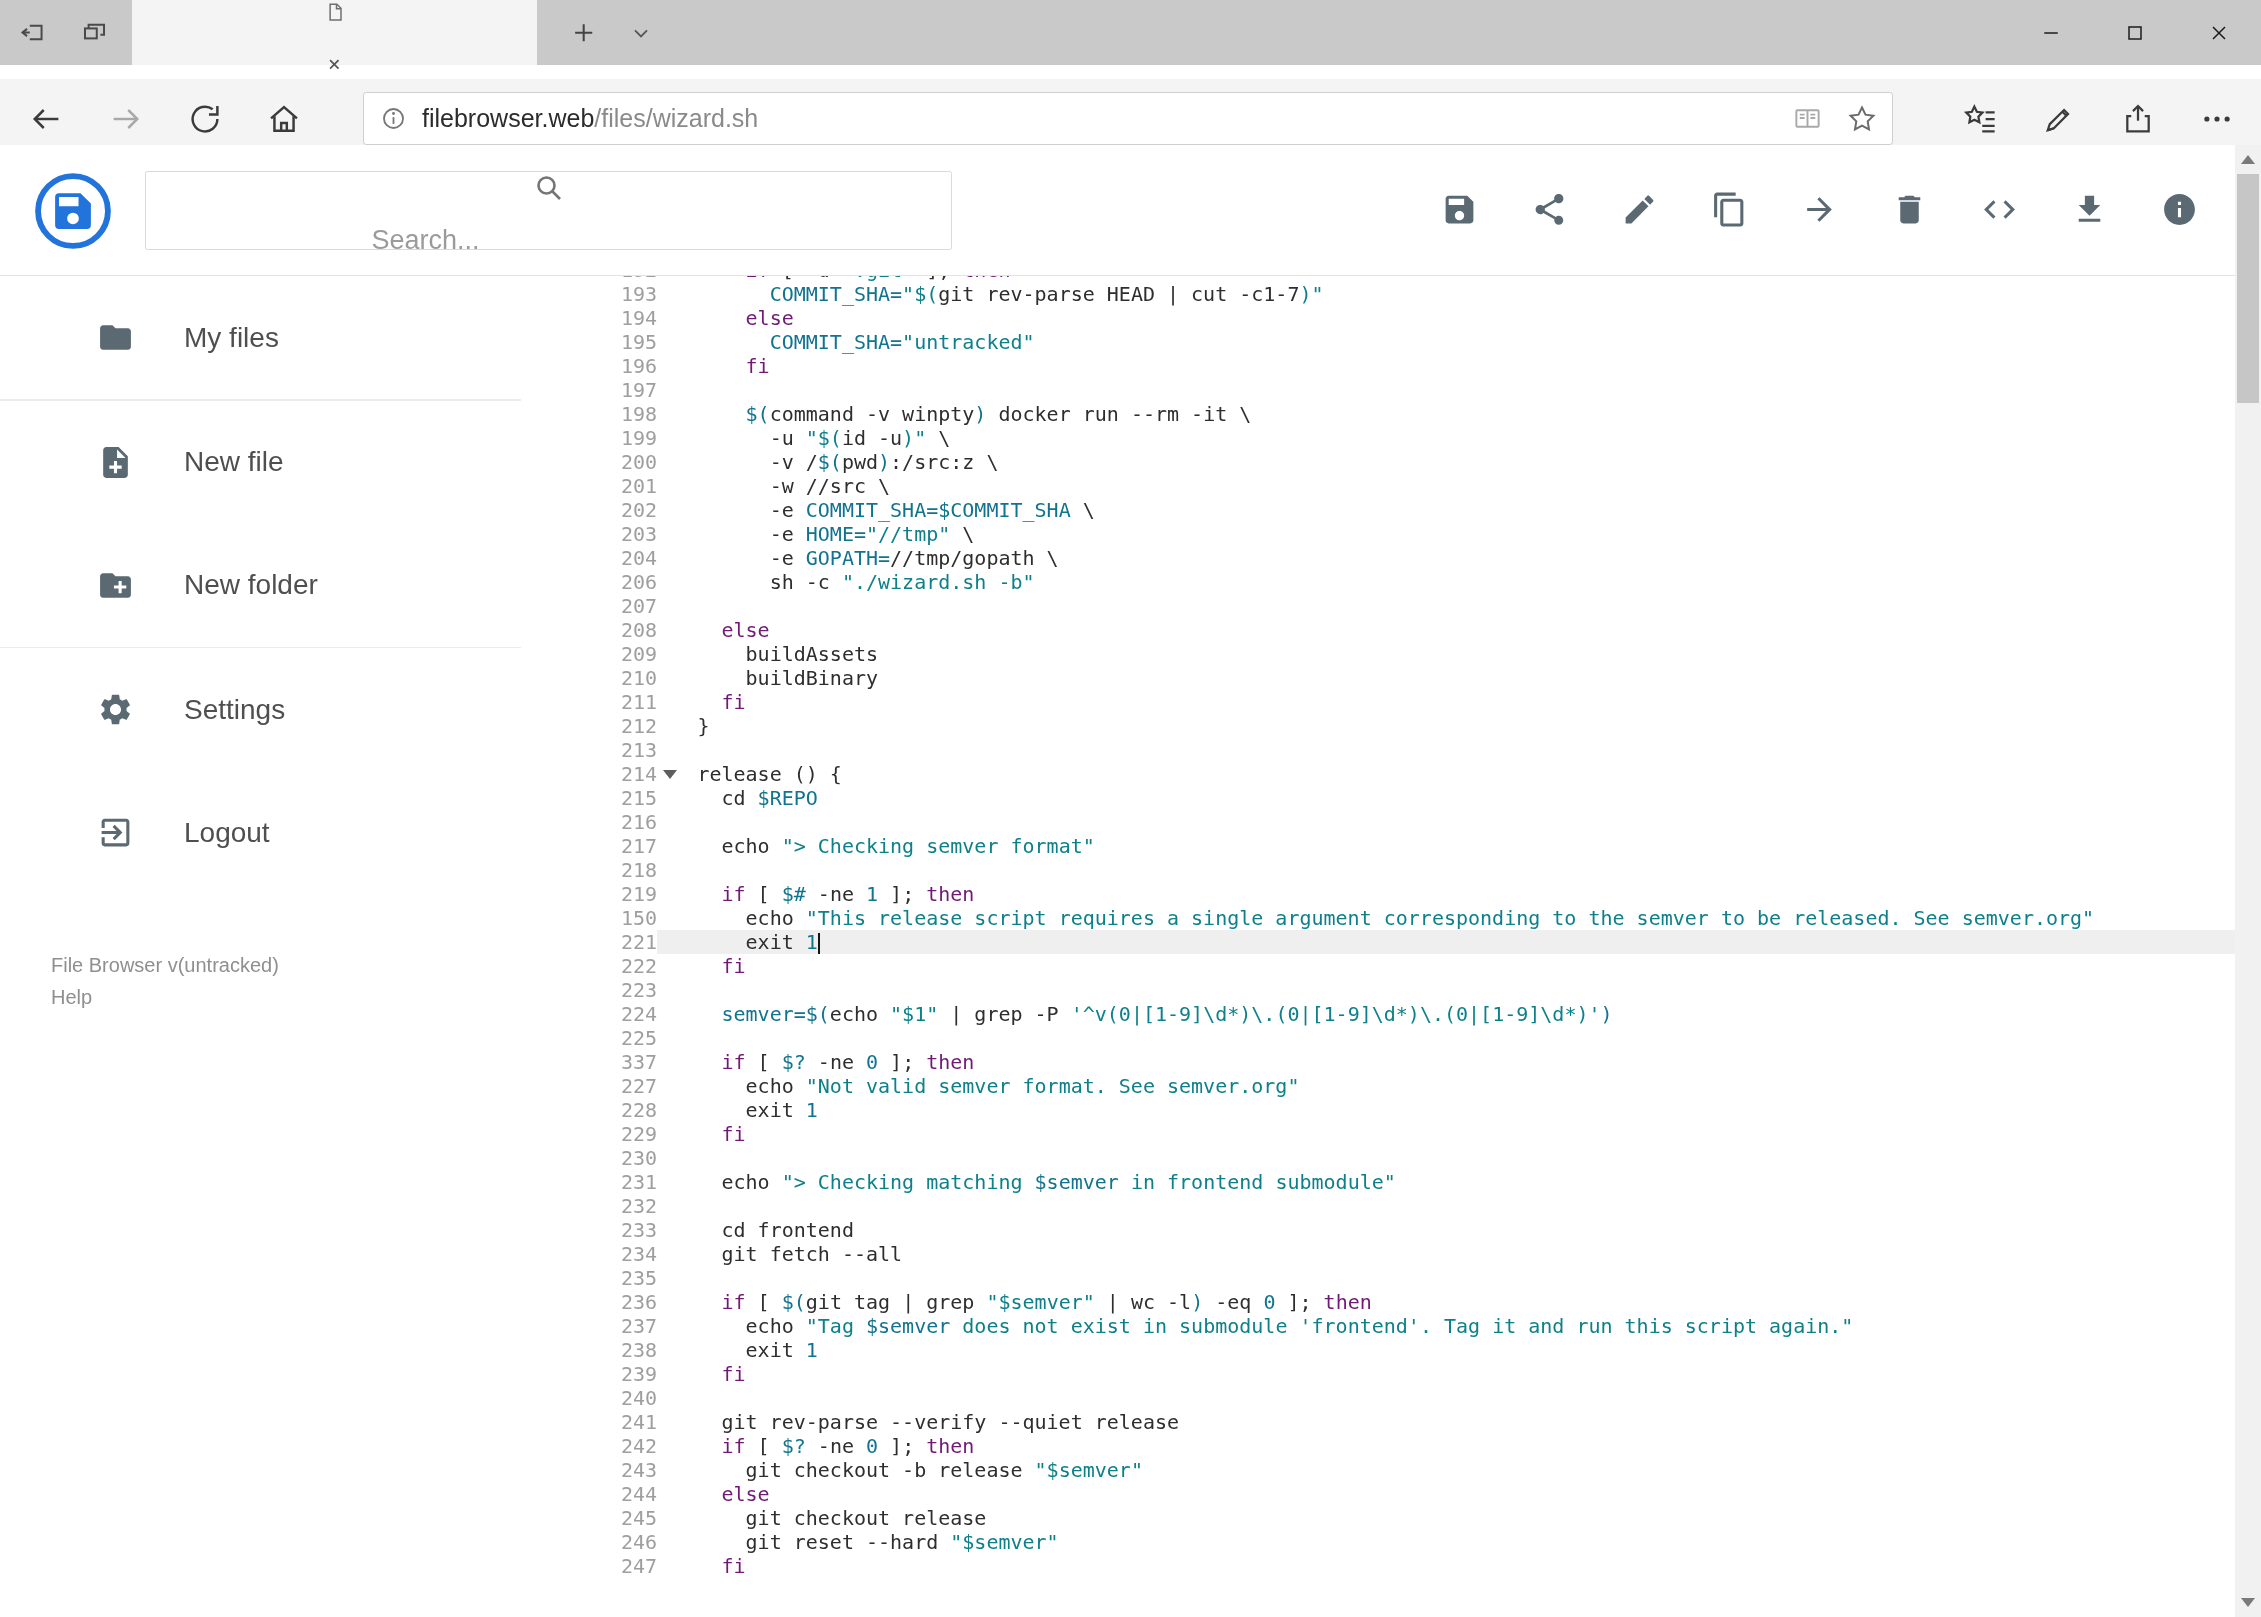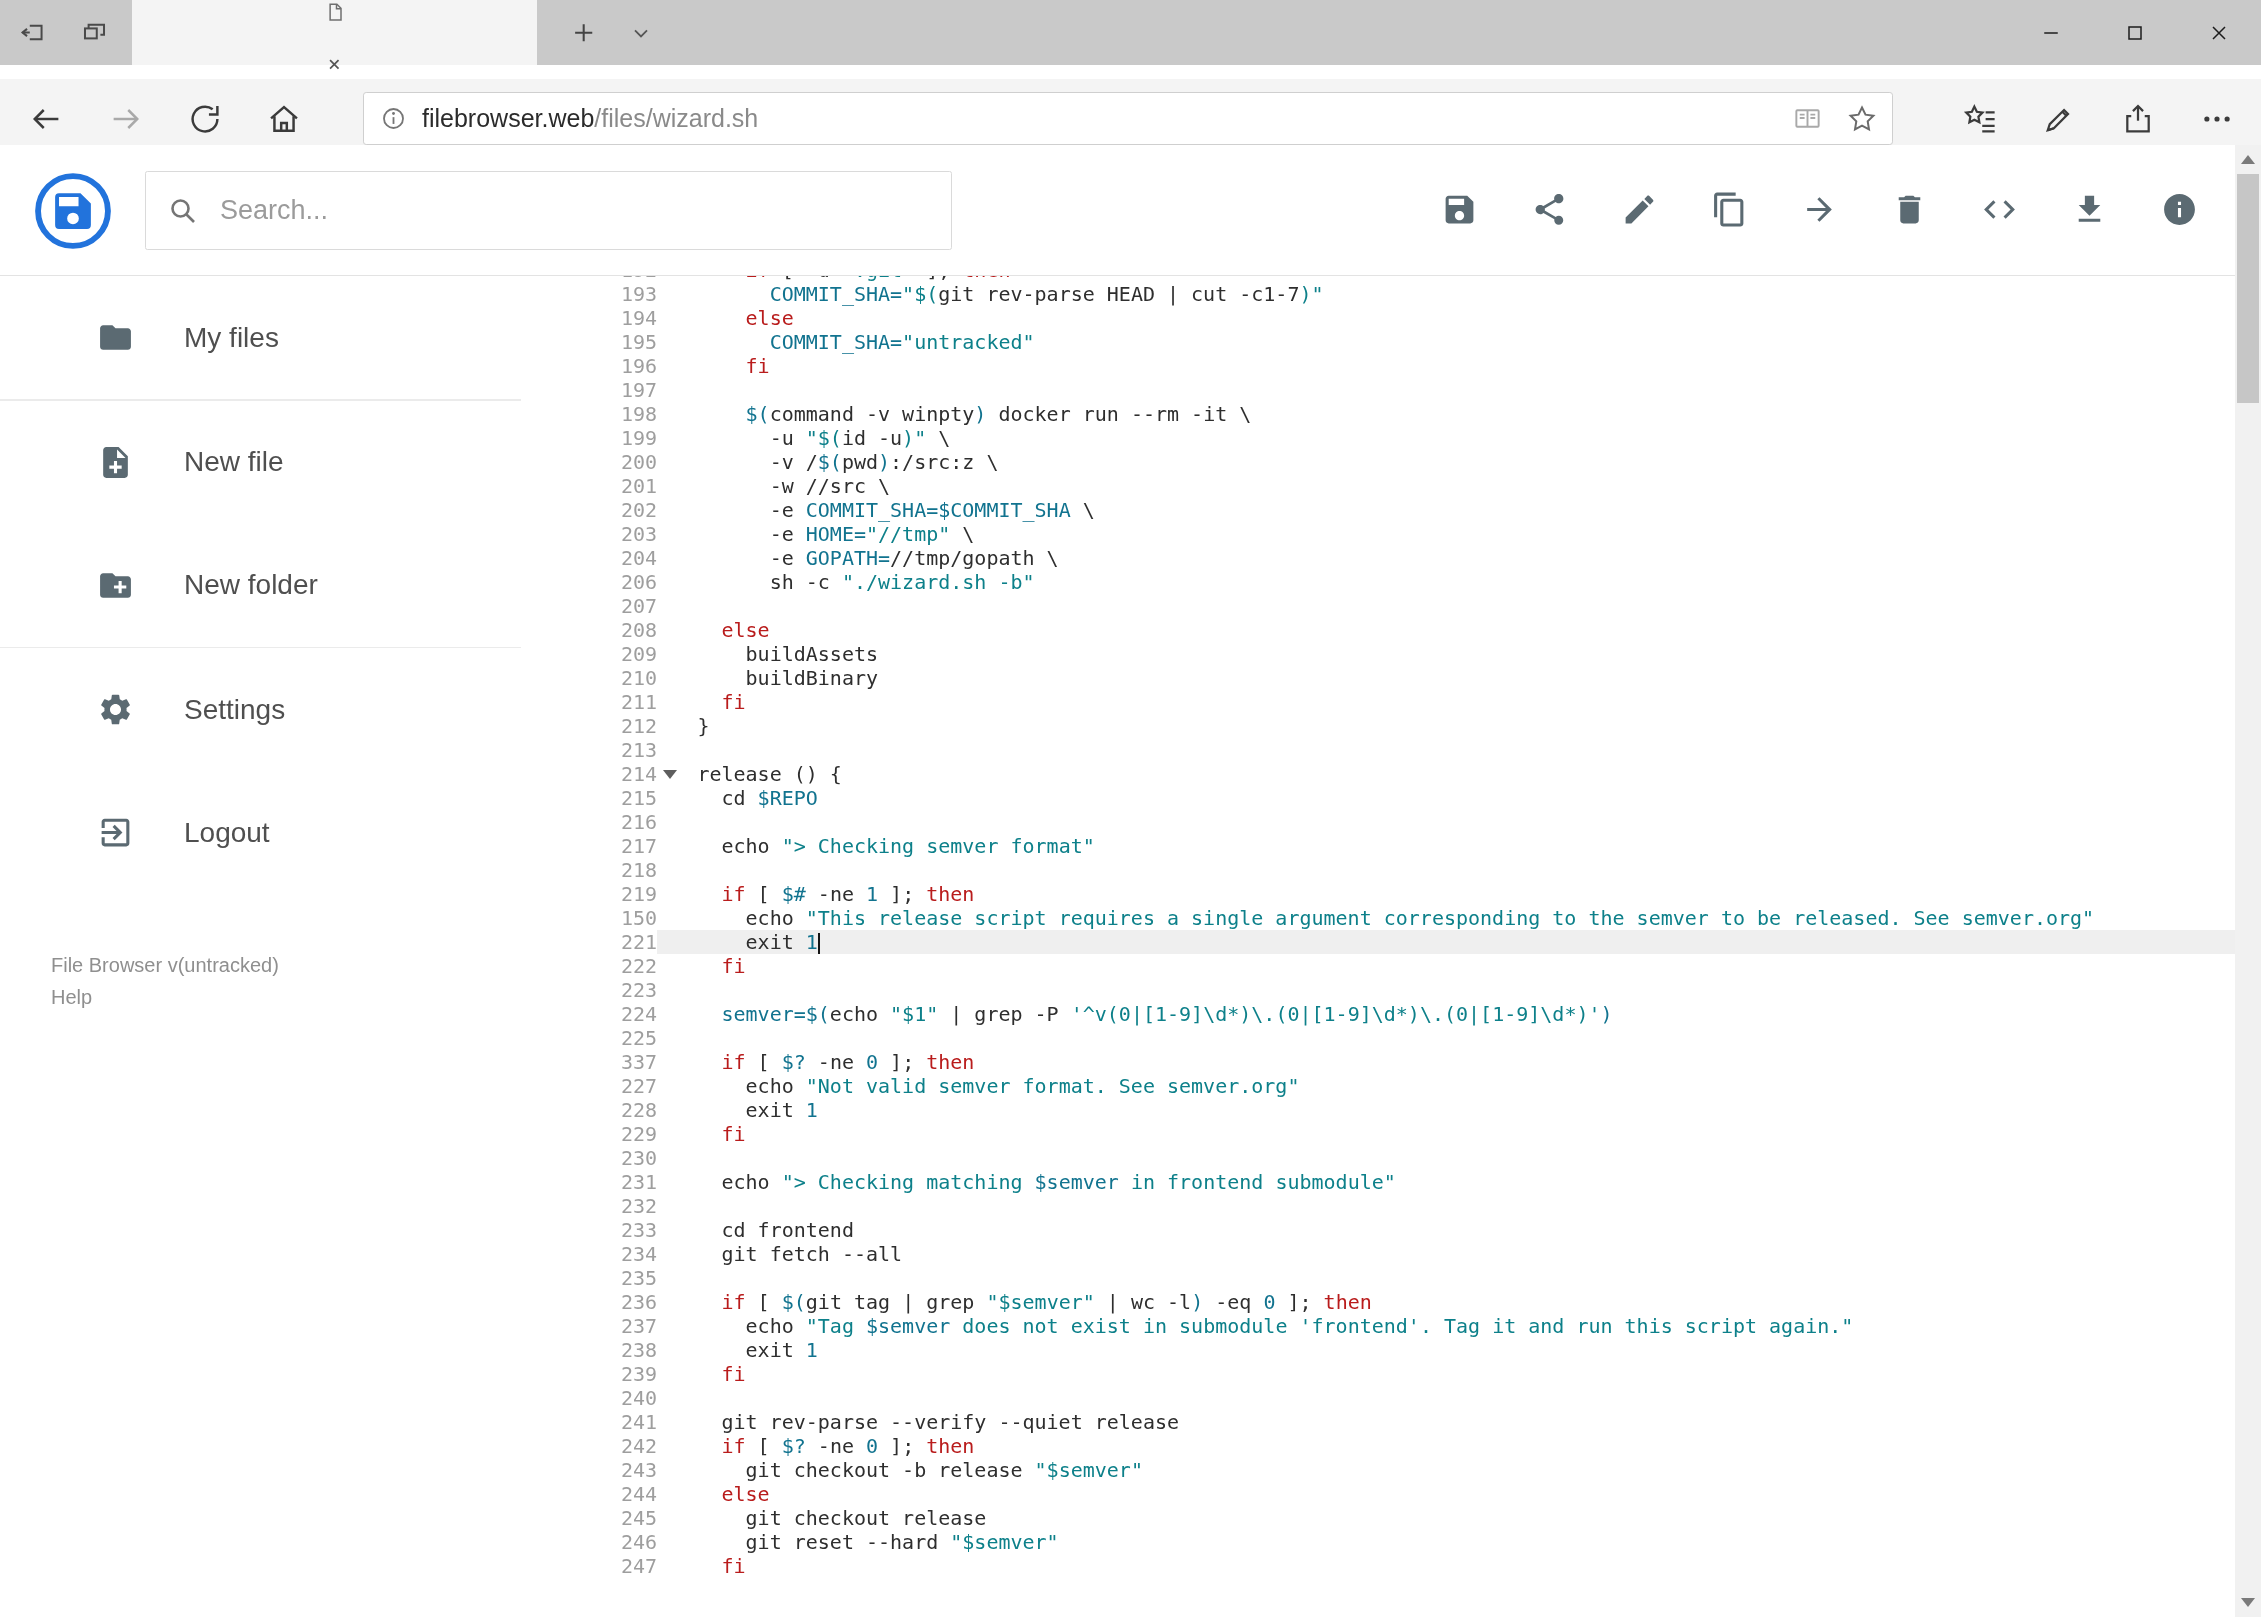--- a/index.html
+++ b/index.html
@@ -28,21 +28,21 @@
   #urlbox{position:absolute;left:363px;top:13px;width:1530px;height:53px;background:#fff;border:1.6px solid #cfcfcf;border-radius:3.2px;display:flex;align-items:center;padding:0 14.5px;gap:14.5px;}
   .url-text{font-size:25px;color:#2b2b2b;flex:1;white-space:nowrap;overflow:hidden;}
   .url-path{color:#8a8a8a;}
   .url-right{display:flex;align-items:center;gap:22.6px;}
   #navright{position:absolute;right:4.8px;top:0;display:flex;}
   #navright .nav-btn{position:static;}
 
   
   #fbheader{position:absolute;left:0;top:145px;width:2261px;height:131px;background:#fff;border-bottom:1.6px solid #e3e3e3;}
   #logo{position:absolute;left:34px;top:27px;width:78px;height:78px;}
-  #searchbox{position:absolute;left:145px;top:26px;width:807px;height:79px;background:#fff;border:1.6px solid #dadada;border-radius:2.4px;display:flex;align-items:center;padding:0 21px;gap:21px;}
+  #searchbox{position:absolute;left:145px;top:26px;width:807px;height:79px;background:#fff;border:1.6px solid #dadada;border-radius:2.4px;display:flex;align-items:center;padding:0 21px;gap:21px;flex-direction:column;}
   #searchbox input{border:none;outline:none;flex:1;font-size:27px;color:#333;background:transparent;font-family:"Liberation Sans",sans-serif;}
   #searchbox input::placeholder{color:#9b9b9b;}
   #actions{position:absolute;right:63px;top:0;height:129px;display:flex;align-items:center;gap:53px;}
   .action-btn{width:37px;height:37px;color:#5b6a72;}
 
   
   #sidebar{position:absolute;left:0;top:276px;width:521px;bottom:0;background:#fff;}
   .sb-item{height:123px;display:flex;align-items:center;padding-left:97px;gap:50px;color:#4f4f4f;font-size:28px;cursor:default;}
   .sb-item .icon{width:37px;height:37px;color:#5b6a72;}
   .sb-div{height:1.6px;background:#ebebeb;}
@@ -52,21 +52,21 @@
   #editor{position:absolute;left:521px;top:276px;right:26px;bottom:0;background:#fff;overflow:hidden;
           font-family:"DejaVu Sans Mono",monospace;font-size:20px;line-height:24px;}
   .cm-row{display:flex;height:24px;white-space:pre;}
   .cm-row.partial{margin-top:-18px;}
   .cm-gut{flex:0 0 136px;width:136px;text-align:right;color:#9e9e9e;}
   .cm-fold{flex:0 0 27.4px;width:27.4px;position:relative;}
   .cm-code{flex:1;padding-left:13px;}
   .cm-row.active .cm-fold,.cm-row.active .cm-code{background:#efefef;}
   .fold-arrow{position:absolute;left:5.7px;top:8px;width:0;height:0;border-left:7.3px solid transparent;border-right:7.3px solid transparent;border-top:9.7px solid #5e5e5e;}
   .cursor{display:inline-block;width:2.4px;height:21px;background:#151515;vertical-align:text-bottom;}
-  .tk-k{color:#b91c1c;}
+  .tk-k{color:#701a75;}
   .tk-s{color:#0d808a;}
   .tk-v{color:#11738f;}
   .tk-n{color:#11738f;}
 
   
   #scrollbar{position:absolute;right:0;top:145px;width:26px;bottom:0;background:#f1f1f1;}
   .sb-arrow{position:absolute;left:0;width:26px;height:26px;display:flex;align-items:center;justify-content:center;}
   .sb-arrow.up{top:1.6px;} .sb-arrow.down{bottom:1.6px;}
   .tri-up{width:0;height:0;border-left:7.3px solid transparent;border-right:7.3px solid transparent;border-bottom:9px solid #7a7a7a;}
   .tri-down{width:0;height:0;border-left:7.3px solid transparent;border-right:7.3px solid transparent;border-top:9px solid #7a7a7a;}

